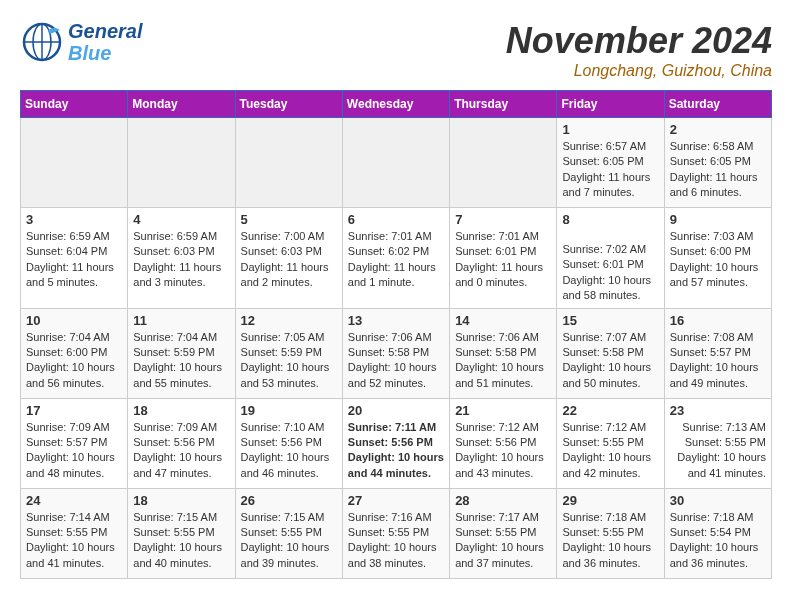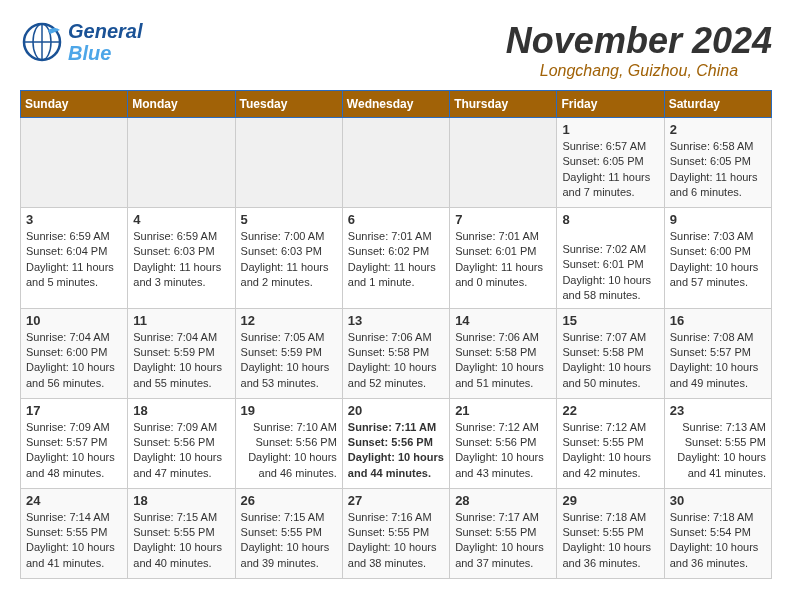--- a/index.html
+++ b/index.html
@@ -16,38 +16,38 @@
       align-items: flex-start;
       margin-bottom: 10px;
       font-style: italic;
     }
     .logo {
       display: flex;
       flex-direction: column;
       align-items: flex-start;
     }
     .title-block {
-      text-align: center;
+      text-align: right;
     }
     .month-title {
       font-size: 36px;
       font-weight: bold;
       color: #333;
     }
     .location {
       font-size: 16px;
       color: #a16207;
     }
     table {
       width: 100%;
       border-collapse: collapse;
       table-layout: fixed;
     }
     thead tr th {
-      background-color: #a16207;
+      background-color: #a21caf;
       color: #fff;
       font-size: 12px;
       font-weight: bold;
       padding: 6px 4px;
       text-align: left;
       border: 1px solid #2a6bbf;
     }
     tbody tr td {
       border: 1px solid #ccc;
       vertical-align: top;
@@ -231,21 +231,21 @@
 Daylight: 10 hours and 48 minutes.</div>
         </td>
         <td>
           <span class="day-num">18</span>
           <div class="cell-info" style="white-space: pre-line;">Sunrise: 7:09 AM
 Sunset: 5:56 PM
 Daylight: 10 hours and 47 minutes.</div>
         </td>
         <td>
           <span class="day-num">19</span>
-          <div class="cell-info" style="white-space: pre-line; text-align: right;">Sunrise: 7:10 AM
+          <div class="cell-info" style="white-space: pre-line;">Sunrise: 7:10 AM
 Sunset: 5:56 PM
 Daylight: 10 hours and 46 minutes.</div>
         </td>
         <td>
           <span class="day-num">20</span>
           <div class="cell-info" style="white-space: pre-line; font-weight: bold;">Sunrise: 7:11 AM
 Sunset: 5:56 PM
 Daylight: 10 hours and 44 minutes.</div>
         </td>
         <td>

